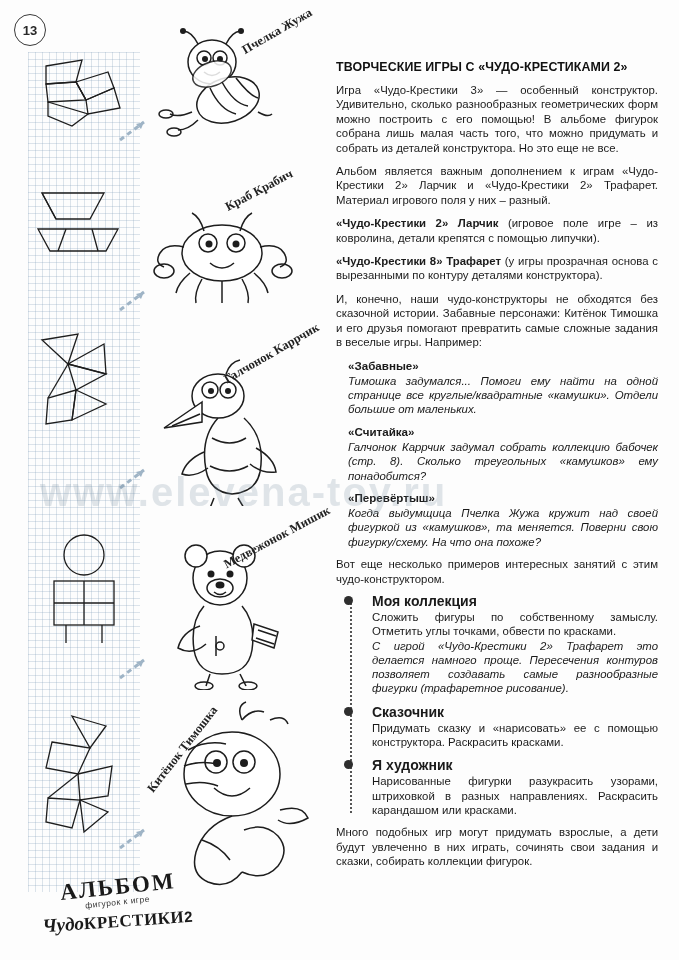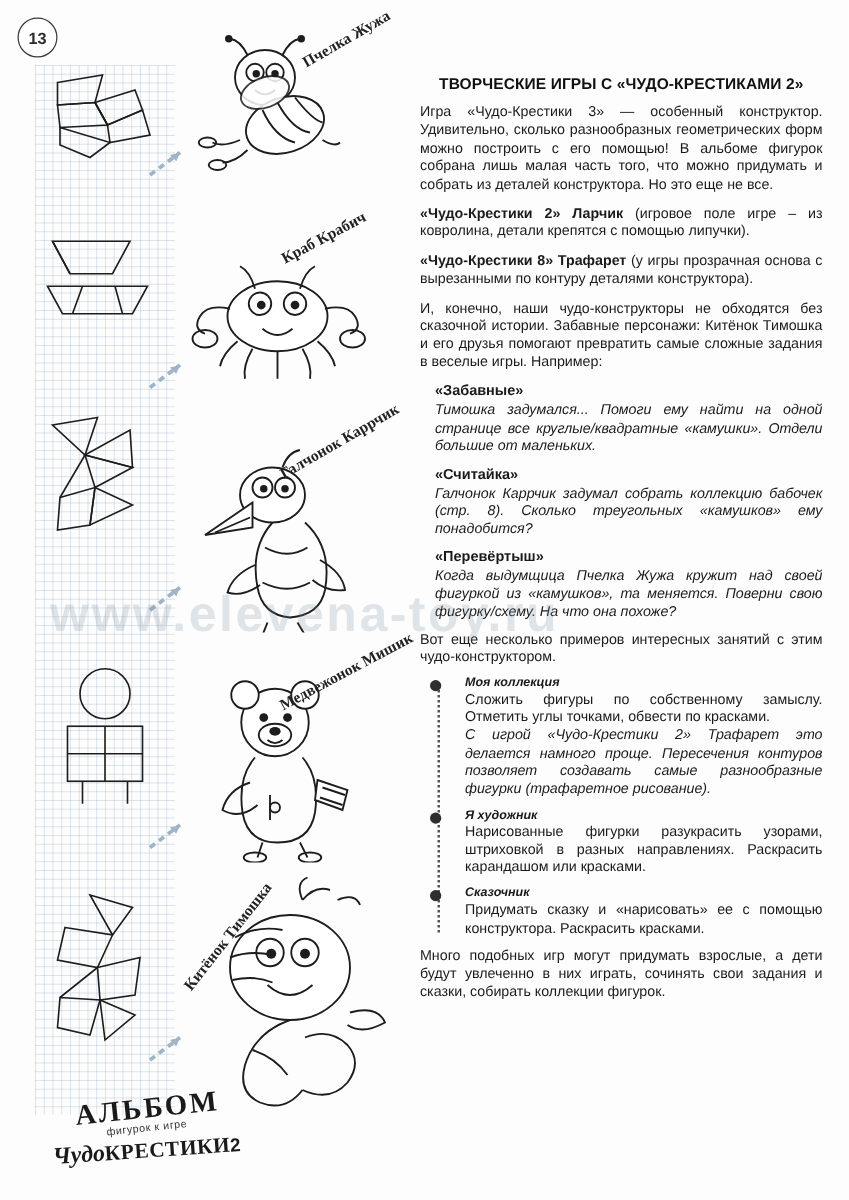--- a/index.html
+++ b/index.html
@@ -138,21 +138,20 @@
   .right-col {
     position: absolute;
     left: 336px;
     top: 60px;
     width: 322px;
   }
 
   .doc-title {
     font-size: 12.4px;
     font-weight: bold;
-    text-align: center;
     letter-spacing: .1px;
     margin-bottom: 9px;
     color: #111;
   }
 
   p.body {
     font-size: 11.4px;
     line-height: 14.4px;
     text-align: justify;
     margin: 0 0 9px 0;
@@ -198,24 +197,23 @@
   .bullet-dot {
     position: absolute;
     left: -28px;
     top: 3px;
     width: 9px;
     height: 9px;
     background: #2e2e2e;
     border-radius: 50%;
   }
   .bullet-title {
-    font-size: 10px;
+    font-size: 14px;
     font-weight: bold;
     margin-bottom: 1px;
-    font-style: italic;
   }
   .bullet-text {
     font-size: 11.4px;
     line-height: 14.3px;
     text-align: justify;
     margin: 0;
   }
   .bullet-text.it { font-style: italic; }
 
   .closing {
@@ -478,20 +476,21 @@
         <span class="b1">Чудо</span><span class="b2">КРЕСТИКИ</span><span class="b3">2</span>
       </div>
     </div>
   </div>
 
   <div class="right-col">
 
     <div class="doc-title">ТВОРЧЕСКИЕ ИГРЫ  С «ЧУДО-КРЕСТИКАМИ 2»</div>
 
     <p class="body">Игра «Чудо-Крестики 3» — особенный конструктор. Удивительно, сколько разнообразных геометрических форм можно построить с его помощью! В альбоме фигурок собрана лишь малая часть того, что можно придумать и собрать из деталей конструктора. Но это еще не все.</p>
+    <p class="body">Альбом является важным дополнением к играм «Чудо-Крестики 2» Ларчик и «Чудо-Крестики 2» Трафарет. Материал игрового поля у них – разный.</p>
 
     <p class="body"><b>«Чудо-Крестики 2» Ларчик</b><span> (игровое поле игре – из ковролина, детали крепятся с помощью липучки).</span></p>
 
     <p class="body"><b>«Чудо-Крестики 8» Трафарет</b><span> (у игры прозрачная основа с вырезанными по контуру деталями конструктора).</span></p>
 
     <p class="body">И, конечно, наши чудо-конструкторы не обходятся без сказочной истории. Забавные персонажи: Китёнок Тимошка и его друзья помогают превратить самые сложные задания в веселые игры. Например:</p>
 
     <div class="sub-head">«Забавные»</div>
     <p class="italic">Тимошка задумался... Помоги ему найти на одной странице все круглые/квадратные «камушки». Отдели большие от маленьких.</p>
 
@@ -507,29 +506,29 @@
 
       <div class="bullet-item">
         <span class="bullet-dot"></span>
         <div class="bullet-title">Моя коллекция</div>
         <p class="bullet-text">Сложить фигуры по собственному замыслу. Отметить углы точками, обвести по красками.</p>
         <p class="bullet-text it">С игрой «Чудо-Крестики 2» Трафарет это делается намного проще. Пересечения контуров позволяет создавать самые разнообразные фигурки (трафаретное рисование).</p>
       </div>
 
       <div class="bullet-item">
         <span class="bullet-dot"></span>
+        <div class="bullet-title">Сказочник</div>
+        <p class="bullet-text">Придумать сказку и «нарисовать» ее с помощью конструктора. Раскрасить красками.</p>
+      </div>
+
+      <div class="bullet-item">
+        <span class="bullet-dot"></span>
         <div class="bullet-title">Я художник</div>
         <p class="bullet-text">Нарисованные фигурки разукрасить узорами, штриховкой в разных направлениях. Раскрасить карандашом или красками.</p>
       </div>
-
-      <div class="bullet-item">
-        <span class="bullet-dot"></span>
-        <div class="bullet-title">Сказочник</div>
-        <p class="bullet-text">Придумать сказку и «нарисовать» ее с помощью конструктора. Раскрасить красками.</p>
-      </div>
     </div>
 
     <p class="body closing">Много подобных игр могут придумать взрослые, а дети будут увлеченно в них играть, сочинять свои задания и сказки, собирать коллекции фигурок.</p>
   </div>
 
   <div class="watermark">www.elevena-toy.ru</div>
 
 </div>
 
 </body></html>

